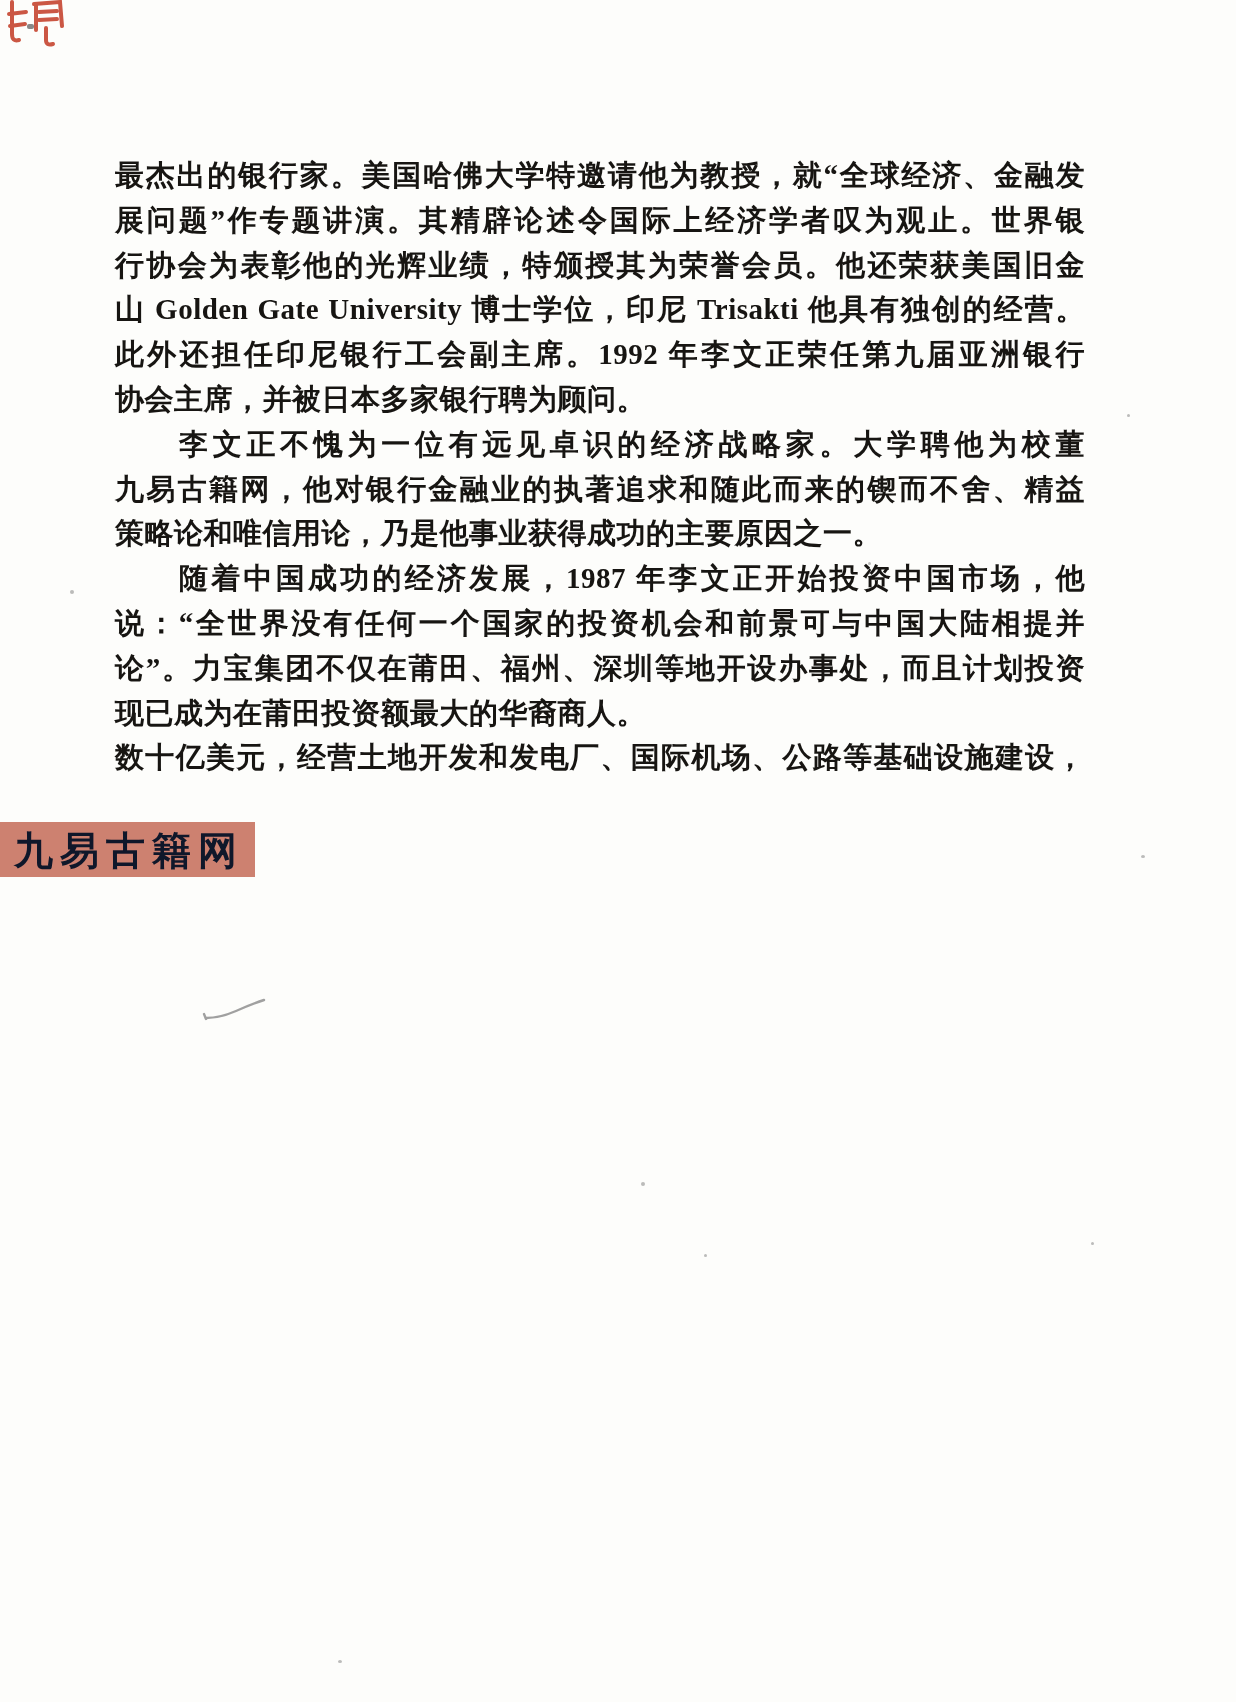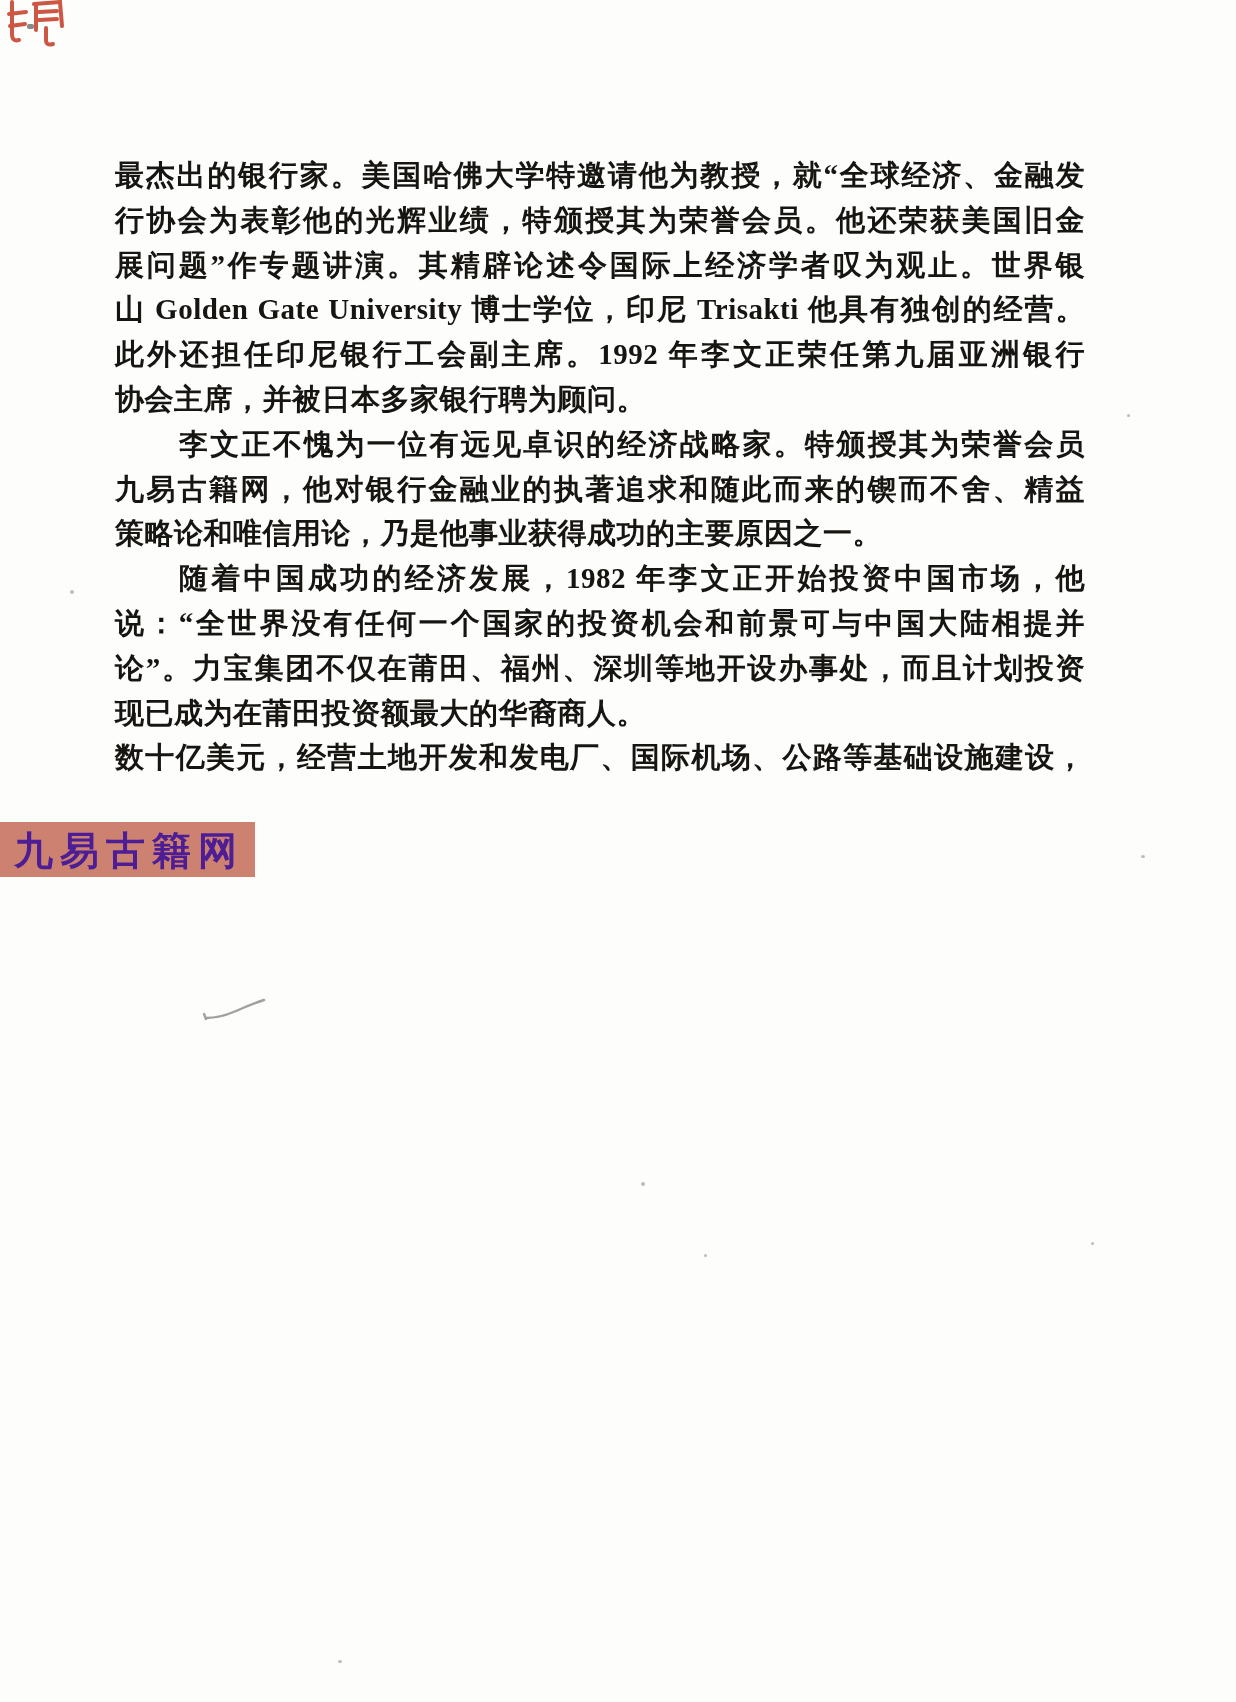--- a/index.html
+++ b/index.html
@@ -75,37 +75,37 @@
     <path d="M4 26 L19 24"></path>
     <path d="M30 4 L30 30"></path>
     <path d="M28 4 L54 2 L56 26"></path>
     <path d="M33 12 L51 11"></path>
     <path d="M33 20 L51 19"></path>
     <path d="M40 28 L40 40 Q40 46 47 44"></path>
   </svg>
 
   <div class="text-block" style="color: rgb(23, 21, 18);">
     <div class="line j">最杰出的银行家。美国哈佛大学特邀请他为教授，就“全球经济、金融发</div>
+    <div class="line j">展问题”作专题讲演。其精辟论述令国际上经济学者叹为观止。世界银</div>
     <div class="line j">行协会为表彰他的光辉业绩，特颁授其为荣誉会员。他还荣获美国旧金</div>
-    <div class="line j">展问题”作专题讲演。其精辟论述令国际上经济学者叹为观止。世界银</div>
     <div class="line j">山 Golden Gate University 博士学位，印尼 Trisakti 他具有独创的经营。</div>
     <div class="line j">此外还担任印尼银行工会副主席。1992 年李文正荣任第九届亚洲银行</div>
     <div class="line">协会主席，并被日本多家银行聘为顾问。</div>
-    <div class="line j ind">李文正不愧为一位有远见卓识的经济战略家。特颁授其为荣誉会员</div>
+    <div class="line j ind">李文正不愧为一位有远见卓识的经济战略家。大学聘他为校董</div>
     <div class="line j">九易古籍网，他对银行金融业的执著追求和随此而来的锲而不舍、精益</div>
     <div class="line">策略论和唯信用论，乃是他事业获得成功的主要原因之一。</div>
-    <div class="line j ind">随着中国成功的经济发展，1982 年李文正开始投资中国市场，他</div>
+    <div class="line j ind">随着中国成功的经济发展，1987 年李文正开始投资中国市场，他</div>
     <div class="line j">说：“全世界没有任何一个国家的投资机会和前景可与中国大陆相提并</div>
     <div class="line j">论”。力宝集团不仅在莆田、福州、深圳等地开设办事处，而且计划投资</div>
     <div class="line">现已成为在莆田投资额最大的华裔商人。</div>
     <div class="line j">数十亿美元，经营土地开发和发电厂、国际机场、公路等基础设施建设，</div>
   </div>
 
   <div class="watermark" style="background: rgb(205, 129, 112);">
-    <span class="watermark-label" style="color: #4c1d95;">九易古籍网</span>
+    <span class="watermark-label" style="color: #0f172a;">九易古籍网</span>
   </div>
 
   <svg class="pen-mark" viewBox="0 0 72 48" fill="none" stroke="#8a8a8a" stroke-width="2.4" stroke-linecap="round" opacity="0.8">
     <path d="M8 40 Q22 40 38 33 T66 22"></path>
     <path d="M6 36 L8 41"></path>
   </svg>
 
   <div class="speck sp1"></div>
   <div class="speck sp2"></div>
   <div class="speck sp3"></div>

